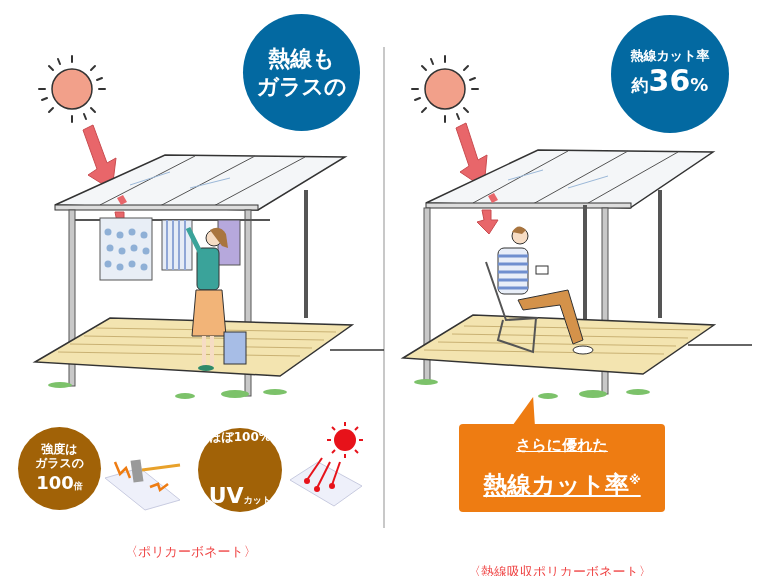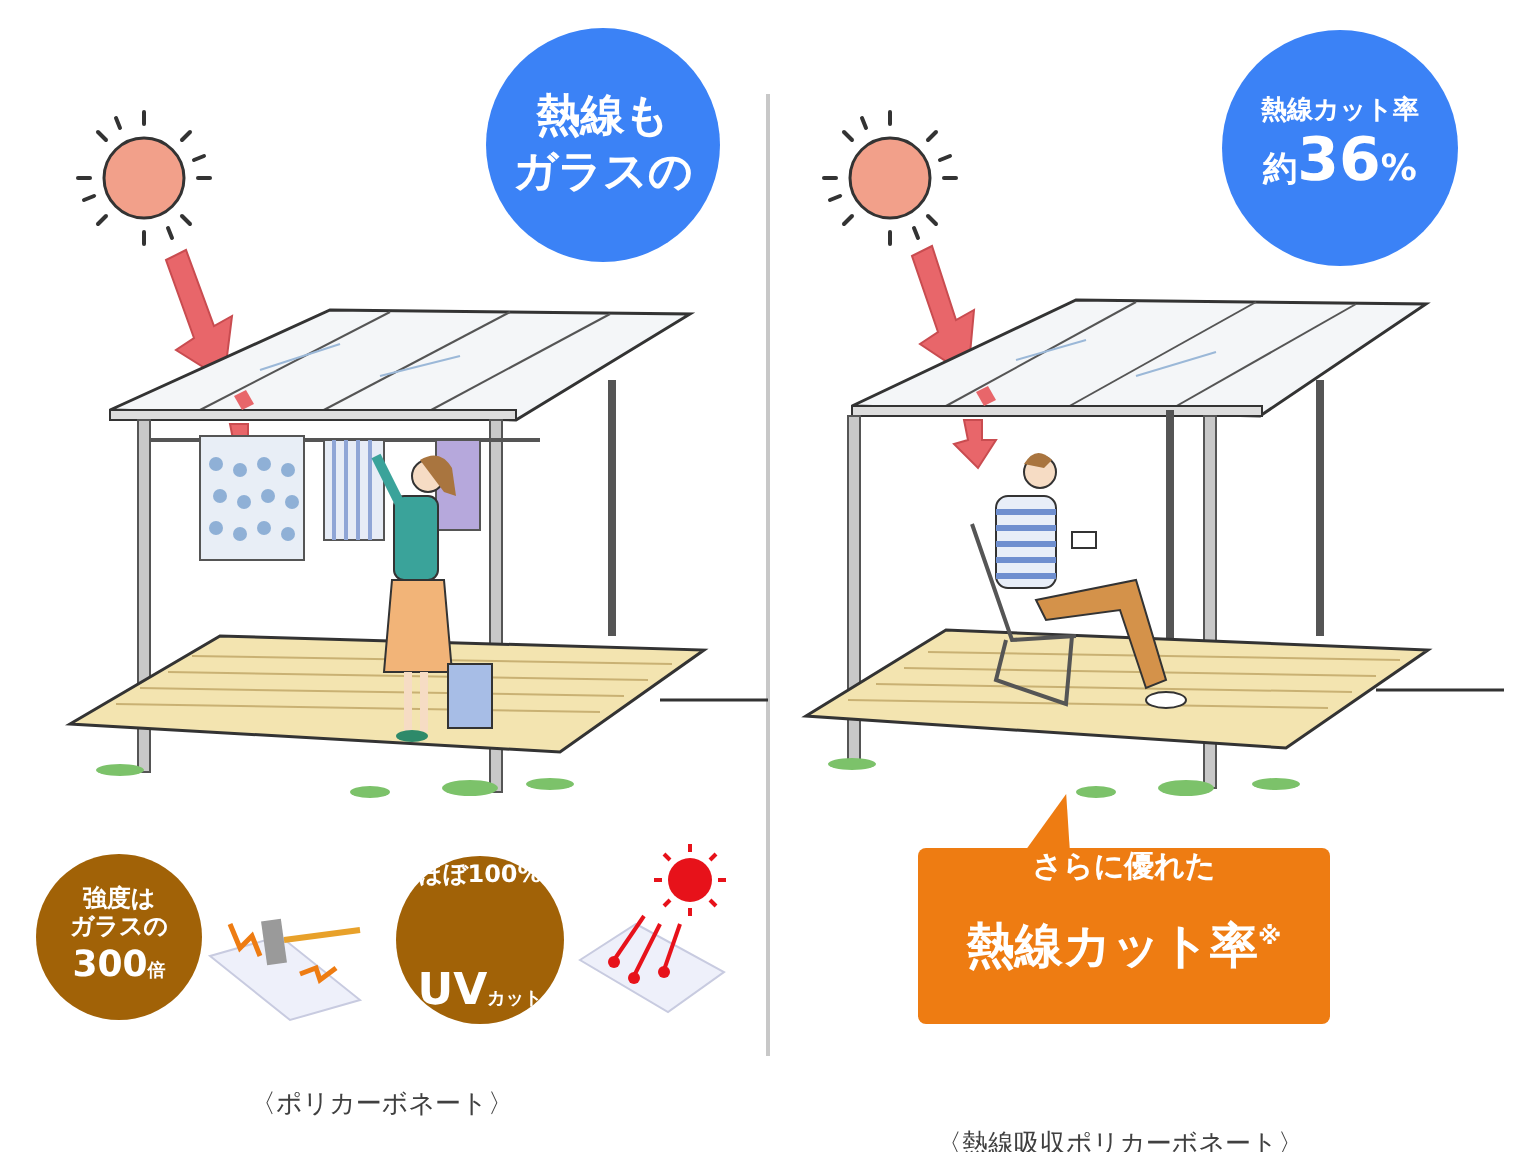--- a/index.html
+++ b/index.html
@@ -15,21 +15,21 @@
   .divider {
     position: absolute; left: 383px; top: 47px; width: 2px; height: 481px;
     background: #c8c8c8;
   }
   svg.scene { position: absolute; left: 0; top: 0; }
   .badge {
     position: absolute; border-radius: 50%;
     color: #fff; font-weight: bold; text-align: center;
     display: flex; flex-direction: column; align-items: center; justify-content: center;
   }
-  .badge-orange { background: #3b82f6; }
+  .badge-orange { background: #0369a1; }
   .badge-blue { background: #a16207; }
   .badge .l1, .badge .l2, .badge .l3 { display: block; line-height: 1.15; white-space: nowrap; }
   .badge-left-top { left: 243px; top: 14px; width: 117px; height: 117px; }
   .badge-left-top .l1 { font-size: 22px; }
   .badge-left-top .l2 { font-size: 22px; margin-top: 2px; }
   .badge-right-top { left: 243px; top: 15px; width: 118px; height: 118px; }
   .badge-right-top .l1 { font-size: 13px; }
   .badge-right-top .l2 { font-size: 17px; margin-top: 0; }
   .badge-right-top .big { font-size: 30px; }
   .badge-right-top .pct { font-size: 18px; }
@@ -37,33 +37,33 @@
   .badge-strength .l1, .badge-strength .l2 { font-size: 12px; }
   .badge-strength .l3 { font-size: 18px; margin-top: 2px; }
   .badge-strength .small { font-size: 9px; }
   .badge-uv { left: 198px; top: 428px; width: 84px; height: 84px; gap: 24px; }
   .badge-uv .l1 { font-size: 12px; }
   .badge-uv .l2 { font-size: 22px; margin-top: 14px; }
   .badge-uv .small { font-size: 9px; }
   .callout {
     position: absolute; left: 91px; top: 424px; width: 206px; height: 88px;
     background: #ee7c12; border-radius: 4px; color: #fff; text-align: center;
-    display: flex; flex-direction: column; justify-content: flex-start; align-items: center;
+    display: flex; flex-direction: column; justify-content: center; align-items: center; text-decoration: underline;
   }
   .callout .l1 { font-size: 15px; font-weight: bold; }
   .callout .l2 { font-size: 24px; font-weight: bold; margin-top: 14px; }
   .callout .note { font-size: 12px; vertical-align: super; }
   .callout-tail {
     position: absolute; left: 150px; top: 397px; width: 0; height: 0;
     border-left: 10px solid transparent; border-right: 12px solid transparent;
     border-bottom: 28px solid #ee7c12;
     transform: skewX(-20deg);
   }
   .caption {
-    position: absolute; top: 543px; font-size: 13px; color: #404040;
+    position: absolute; top: 543px; font-size: 13px; color: #ef4444;
     white-space: nowrap;
   }
   .caption-left { left: 125px; }
   .caption-right { left: 100px; margin-top: 20px; }
 </style>
 </head>
 <body>
 
 <div class="divider"></div>
 
@@ -194,21 +194,21 @@
   </svg>
 
   <div class="badge badge-orange badge-left-top">
     <span class="l1">熱線も</span>
     <span class="l2">ガラスの</span>
   </div>
 
   <div class="badge badge-blue badge-strength">
     <span class="l1">強度は</span>
     <span class="l2">ガラスの</span>
-    <span class="l3"><span>300</span><span class="small">倍</span></span>
+    <span class="l3"><span>100</span><span class="small">倍</span></span>
   </div>
 
   <div class="badge badge-blue badge-uv">
     <span class="l1">ほぼ100%</span>
     <span class="l2"><span>UV</span><span class="small">カット</span></span>
   </div>
 
   <div class="caption caption-left">〈ポリカーボネート〉</div>
 </div>
 

